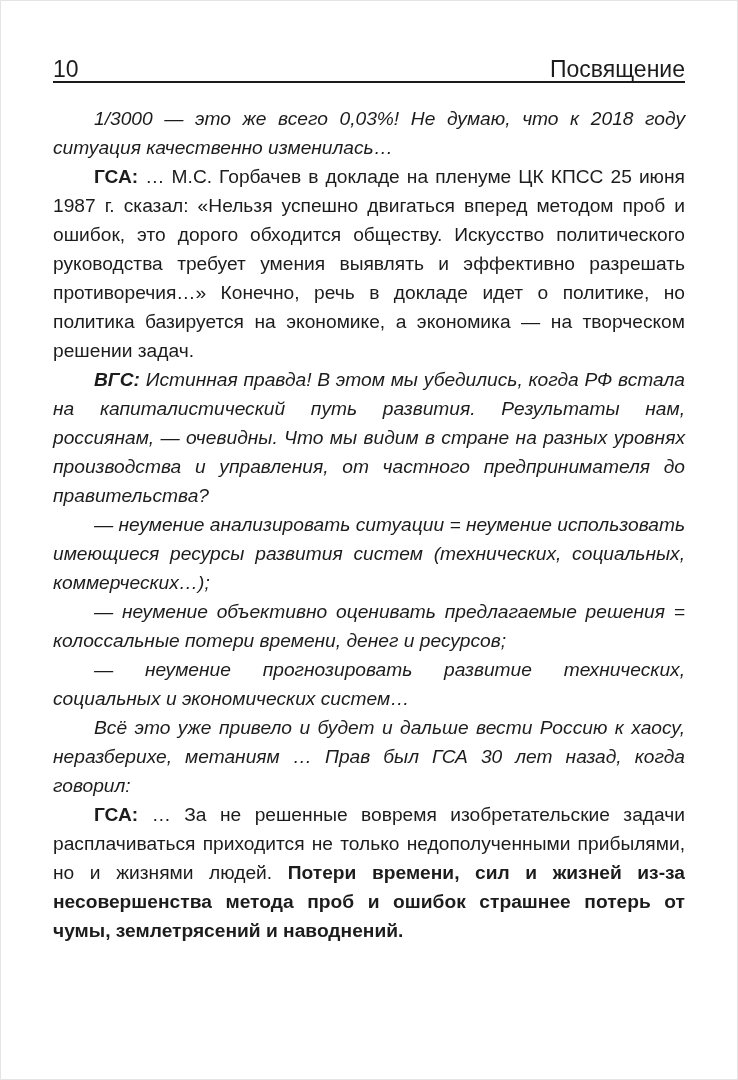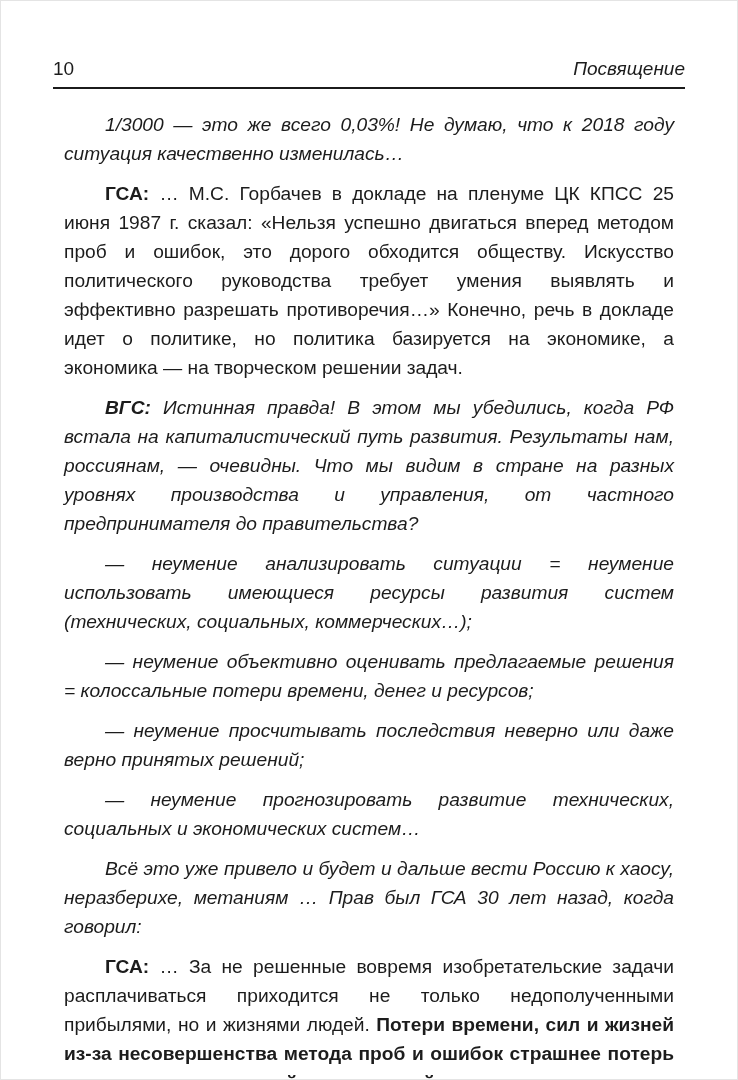--- a/index.html
+++ b/index.html
@@ -14,52 +14,51 @@
     overflow: hidden;
   }
   .page {
     padding: 56px 52px 0 52px;
     box-sizing: border-box;
   }
   .page-header {
     display: flex;
     justify-content: space-between;
     align-items: baseline;
-    font-size: 19px;
+    font-size: 23px;
     line-height: 24px;
-    padding-bottom: 6px;
+    padding-bottom: 0;
     border-bottom: 2px solid #1b1b1b;
   }
   .page-number { font-style: normal; }
-  .running-title { font-style: italic; }
+  .running-title { }
   .page-body {
     margin-top: 21px;
     font-size: 19.2px;
     line-height: 29px;
     text-align: justify;
   }
   .page-body p {
-    margin: 11px;
+    margin: 0;
     text-indent: 41px;
   }
   .page-body p.italic { font-style: italic; }
   .bold { font-weight: bold; }
 </style>
 </head>
 <body>
 
 <div class="page">
   <header class="page-header">
     <span class="page-number">10</span>
     <span class="running-title">Посвящение</span>
   </header>
   <main class="page-body" id="doc-body">
       <p class="italic"><span>1/3000 — это же всего 0,03%! Не думаю, что к 2018 году ситуация качественно изменилась…</span></p>
       <p class=""><span class="bold">ГСА: </span><span>… М.С. Горбачев в докладе на пленуме ЦК КПСС 25 июня 1987 г. сказал: «Нельзя успешно двигаться вперед методом проб и ошибок, это дорого обходится обществу. Искусство политического руководства требует умения выявлять и эффективно разрешать противоречия…» Конечно, речь в докладе идет о политике, но политика базируется на экономике, а экономика — на творческом решении задач.</span></p>
       <p class="italic"><span class="bold">ВГС: </span><span>Истинная правда! В этом мы убедились, когда РФ встала на капиталистический путь развития. Результаты нам, россиянам, — очевидны. Что мы видим в стране на разных уровнях производства и управления, от частного предпринимателя до правительства?</span></p>
       <p class="italic"><span>— неумение анализировать ситуации = неумение использовать имеющиеся ресурсы развития систем (технических, социальных, коммерческих…);</span></p>
       <p class="italic"><span>— неумение объективно оценивать предлагаемые решения = колоссальные потери времени, денег и ресурсов;</span></p>
-      <p class="italic"><span>— неумение просчитывать последствия неверно или даже верно принятых решений;</span></p>
       <p class="italic"><span>— неумение прогнозировать развитие технических, социальных и экономических систем…</span></p>
       <p class="italic"><span>Всё это уже привело и будет и дальше вести Россию к хаосу, неразберихе, метаниям … Прав был ГСА 30 лет назад, когда говорил:</span></p>
       <p class=""><span class="bold">ГСА: </span><span>… За не решенные вовремя изобретательские задачи расплачиваться приходится не только недополученными прибылями, но и жизнями людей. </span><span class="bold">Потери времени, сил и жизней из-за несовершенства метода проб и ошибок страшнее потерь от чумы, землетрясений и наводнений.</span></p>
     </main>
 </div>
 
 </body></html>

